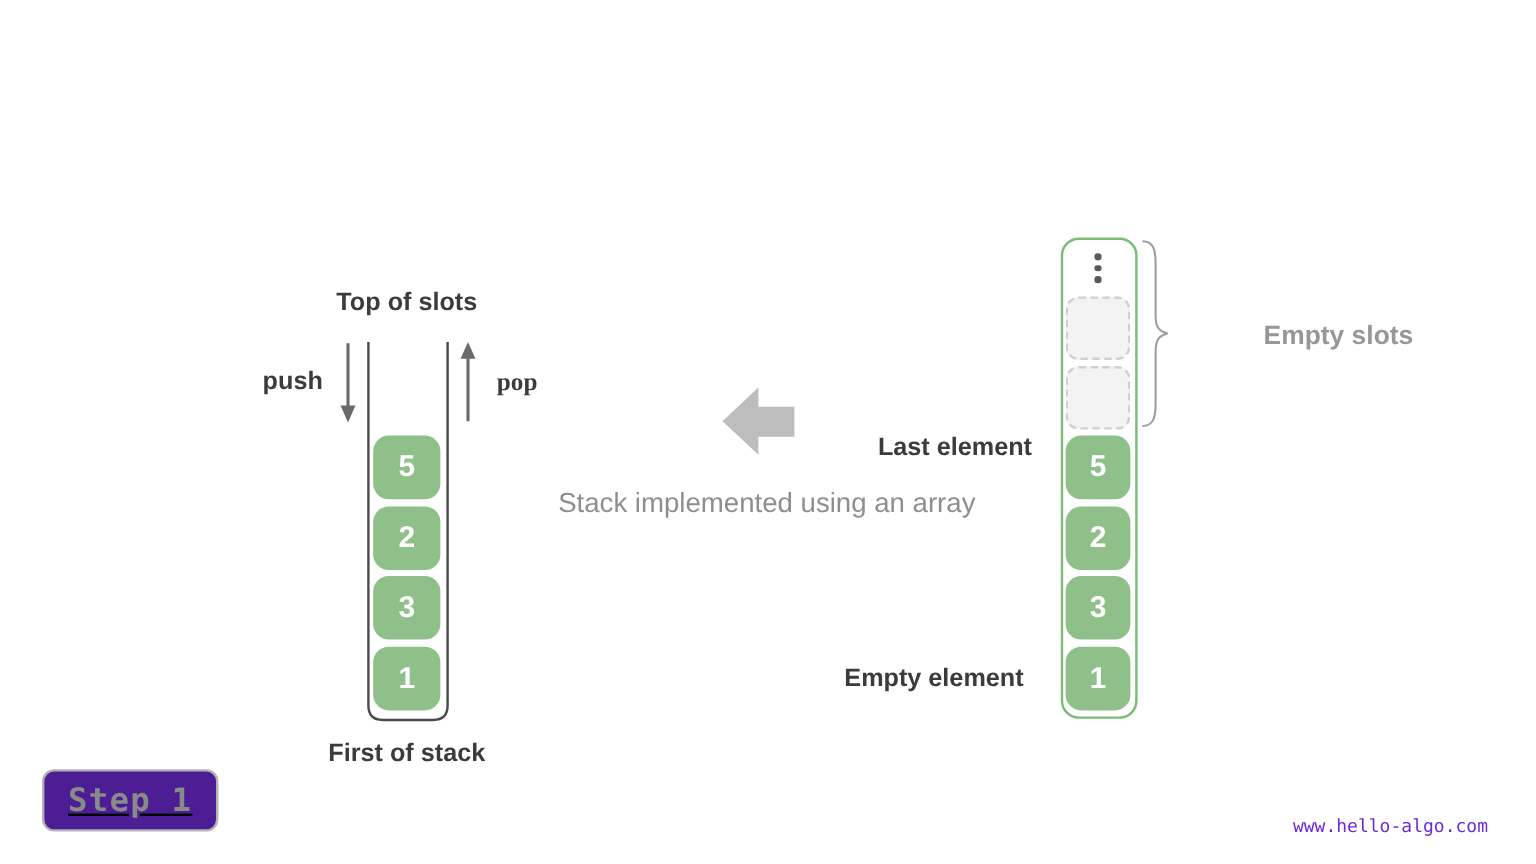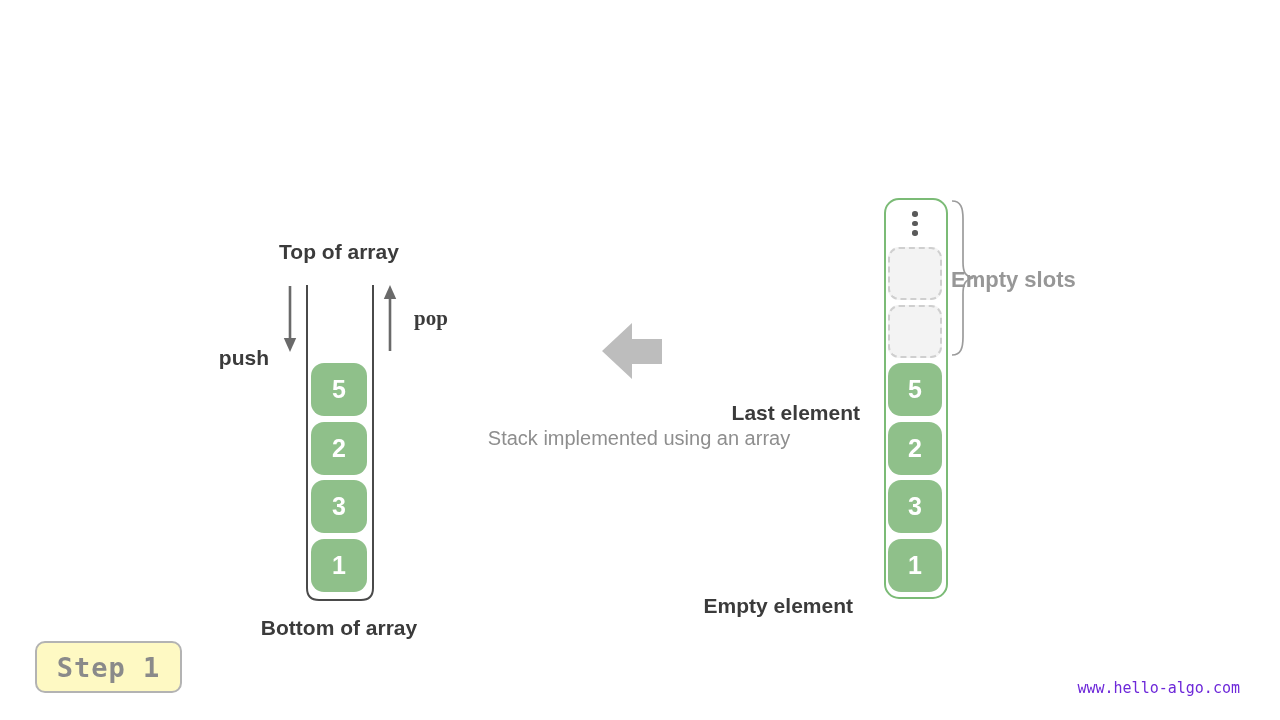--- a/index.html
+++ b/index.html
@@ -22,21 +22,21 @@
     font-weight: bold;
     font-size: 21px;
     white-space: nowrap;
   }
   .lbl-gray {
     position: absolute;
     color: #979797;
     white-space: nowrap;
   }
   .center-x { transform: translateX(-50%); }
-  .right-edge { transform: translateX(-100%); margin-top: 40px; }
+  .right-edge { transform: translateX(-100%); }
 
   .cell {
     position: absolute;
     width: 56px;
     height: 53px;
     background: #8FC08A;
     border-radius: 13px;
     color: #ffffff;
     font-size: 25px;
     font-weight: bold;
@@ -73,37 +73,38 @@
     gap: 4px;
     align-items: center;
   }
   .dots span {
     width: 5.5px; height: 5.5px;
     border-radius: 50%;
     background: #5a5a5a;
   }
   .caption {
     position: absolute;
-    left: 639px; top: 427px;
+    left: 639px; top: 406px;
     transform: translateX(-50%);
     color: #8e8e8e;
-    font-size: 20px;
+    font-size: 23px;
     white-space: nowrap;
   }
   .step-badge {
     position: absolute;
     left: 35px; top: 641px;
     width: 147px; height: 52px;
     box-sizing: border-box;
     border: 2px solid #b3b3b3;
     border-radius: 10px;
-    background: #fef9c3;
+    background: #4c1d95;
     display: flex;
     align-items: center;
     justify-content: center;
+    text-decoration: underline;
   }
   .step-badge span {
     font-family: "DejaVu Sans Mono", monospace;
     font-weight: bold;
     font-size: 27px;
     color: #8a8a8a;
     letter-spacing: 1px;
   }
   .watermark {
     position: absolute;
@@ -138,24 +139,24 @@
 
     <g>
       <polygon points="602,351 632,323 632,339 662,339 662,364 632,364 632,379" fill="#bdbdbd"></polygon>
     </g>
 
     <g>
       <path d="M 952 201 C 961 201 963 208 963 219 L 963 262 C 963 272 965 276 973 278 C 965 280 963 284 963 294 L 963 337 C 963 348 961 355 952 355" fill="none" stroke="#9c9c9c" stroke-width="1.7"></path>
     </g>
   </svg>
 
-  <div class="lbl-dark center-x" style="left:339px; top:240px;">Top of array</div>
+  <div class="lbl-dark center-x" style="left:339px; top:240px;">Top of slots</div>
   <div class="lbl-dark right-edge" style="left:269px; top:306px;">push</div>
   <div class="lbl-dark" style="left:414px; top:306px;font-family:Liberation Serif, serif;">pop</div>
-  <div class="lbl-dark center-x" style="left:339px; top:616px;">Bottom of array</div>
+  <div class="lbl-dark center-x" style="left:339px; top:616px;">First of stack</div>
 
   <div class="cell" style="left:311px; top:363px;">5</div>
   <div class="cell" style="left:311px; top:422px;">2</div>
   <div class="cell" style="left:311px; top:480px;">3</div>
   <div class="cell" style="left:311px; top:539px;">1</div>
 
   <div class="caption">Stack implemented using an array</div>
 
   <div class="array-box"></div>
   <div class="dots">
@@ -164,21 +165,21 @@
       <span></span>
   </div>
   <div class="empty-slot" style="top:247px;"></div>
   <div class="empty-slot" style="top:305px;"></div>
 
   <div class="cell narrow" style="left:888px; top:363px;">5</div>
   <div class="cell narrow" style="left:888px; top:422px;">2</div>
   <div class="cell narrow" style="left:888px; top:480px;">3</div>
   <div class="cell narrow" style="left:888px; top:539px;">1</div>
 
-  <div class="lbl-gray" style="left:951px; top:267px; font-weight:bold; font-size:22px;">Empty slots</div>
+  <div class="lbl-gray" style="left:1053px; top:267px; font-weight:bold; font-size:22px;">Empty slots</div>
   <div class="lbl-dark right-edge" style="left:860px; top:361px;">Last element</div>
   <div class="lbl-dark right-edge" style="left:853px; top:554px;">Empty element</div>
 
   <div class="step-badge">
     <span>Step 1</span>
   </div>
 
   <div class="watermark">www.hello-algo.com</div>
 
 </div>

